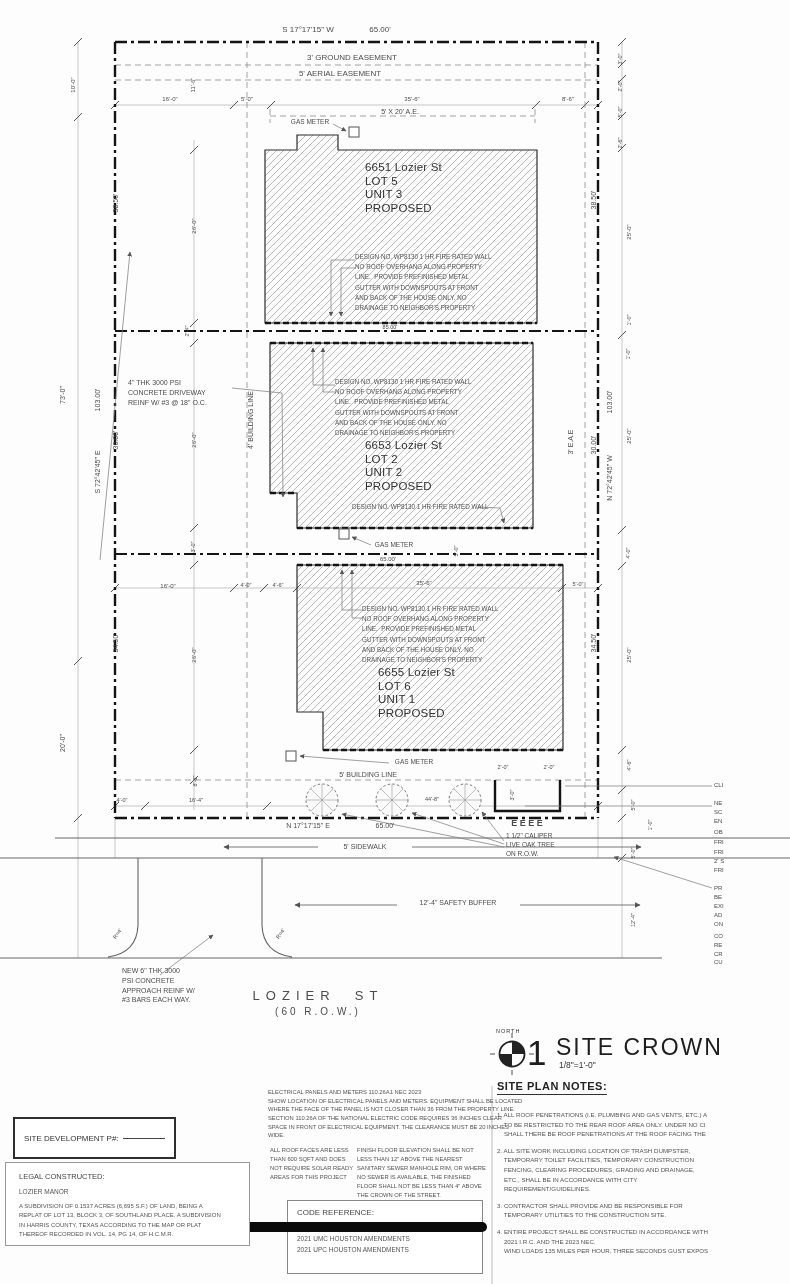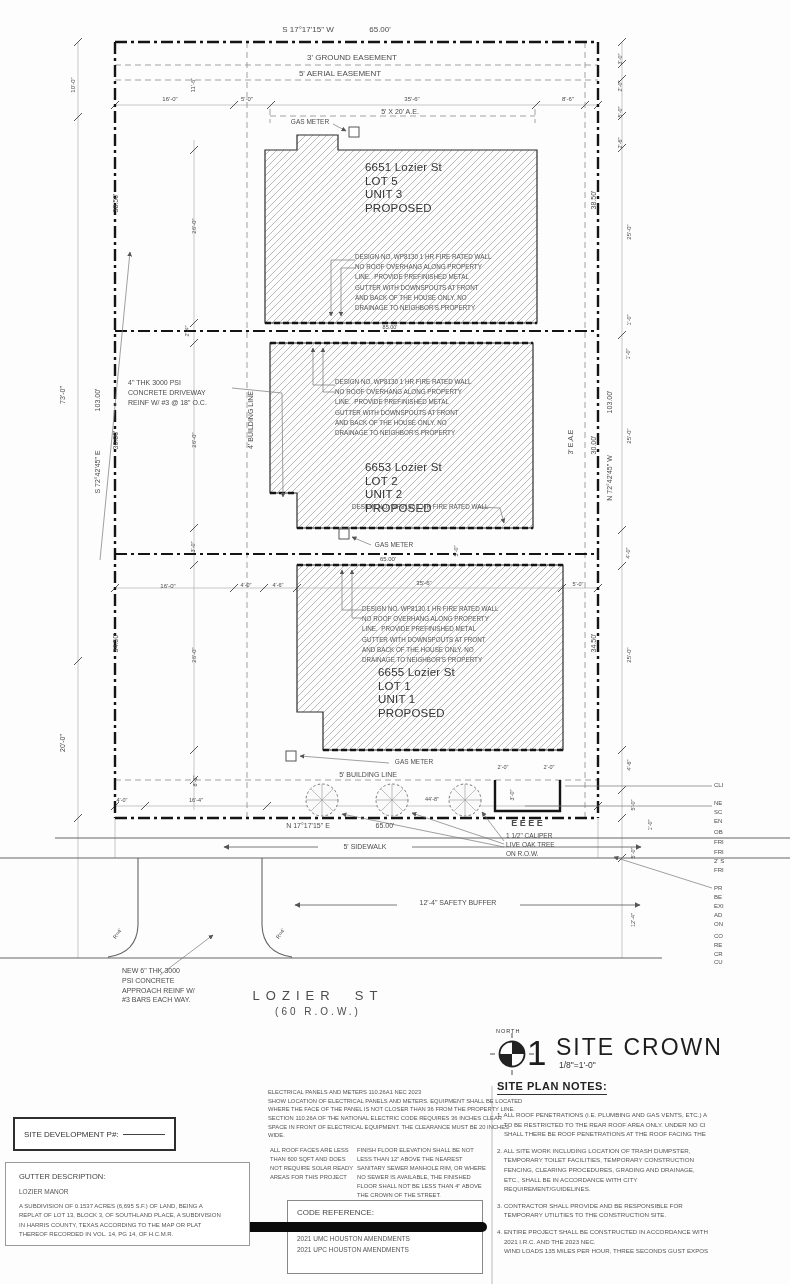--- a/index.html
+++ b/index.html
@@ -24,21 +24,21 @@
         padding-bottom:2px;letter-spacing:.5px;}
   .notes-list{position:absolute;left:497px;top:1110px;width:292px;}
   .note-item{font-size:6.2px;line-height:1.55;color:#555;white-space:pre;
         margin-bottom:7px;}
   .elec-note{position:absolute;left:268px;top:1088px;font-size:5.8px;
         line-height:1.5;color:#555;white-space:pre;}
   .solar-note{position:absolute;left:270px;top:1146px;font-size:5.8px;
         line-height:1.55;color:#555;white-space:pre;}
   .ffe-note{position:absolute;left:357px;top:1146px;font-size:5.8px;
         line-height:1.55;color:#555;white-space:pre;}
-  .sitedev-box{position:absolute;left:13px;top:1117px;width:163px;height:34px;
+  .sitedev-box{position:absolute;left:13px;top:1117px;width:163px;height:42px;
         border:2px solid #2e2e2e;display:flex;align-items:center;
         padding-left:9px;box-sizing:border-box;background:#fff;}
   .sitedev-box .lbl{font-size:8px;color:#333;}
   .sitedev-box .blank{display:inline-block;width:42px;height:1px;
         border-bottom:1px solid #444;margin-left:4px;}
   .legal-box{position:absolute;left:5px;top:1162px;width:245px;height:84px;
         border:1px solid #999;box-sizing:border-box;padding:9px 0 0 13px;
         background:#fff;}
   .legal-heading{font-size:7.5px;color:#444;margin-bottom:7px;}
   .legal-name{font-size:6.5px;color:#555;margin-bottom:7px;}
@@ -161,37 +161,37 @@
 GUTTER WITH DOWNSPOUTS AT FRONT
 AND BACK OF THE HOUSE ONLY. NO
 DRAINAGE TO NEIGHBOR'S PROPERTY</div>
 
 <div class="fire-note" style="left:335px;top:377px">DESIGN NO. WP8130 1 HR FIRE RATED WALL
 NO ROOF OVERHANG ALONG PROPERTY
 LINE.  PROVIDE PREFINISHED METAL
 GUTTER WITH DOWNSPOUTS AT FRONT
 AND BACK OF THE HOUSE ONLY. NO
 DRAINAGE TO NEIGHBOR'S PROPERTY</div>
-<div class="lot-block" style="left:365px;top:461px">
+<div class="lot-block" style="left:365px;top:439px">
   <div>6653 Lozier St</div>
   <div>LOT 2</div>
   <div>UNIT 2</div>
   <div>PROPOSED</div>
 </div>
 <div class="fire-note-single" style="left:352px;top:503px">DESIGN NO. WP8130 1 HR FIRE RATED WALL</div>
 
 <div class="fire-note" style="left:362px;top:604px">DESIGN NO. WP8130 1 HR FIRE RATED WALL
 NO ROOF OVERHANG ALONG PROPERTY
 LINE.  PROVIDE PREFINISHED METAL
 GUTTER WITH DOWNSPOUTS AT FRONT
 AND BACK OF THE HOUSE ONLY. NO
 DRAINAGE TO NEIGHBOR'S PROPERTY</div>
 <div class="lot-block" style="left:378px;top:666px">
   <div>6655 Lozier St</div>
-  <div>LOT 1</div>
+  <div>LOT 6</div>
   <div>UNIT 1</div>
   <div>PROPOSED</div>
 </div>
 
 <div id="anno-layer">
     <div class="anno" style="font-size: 8px; left: 308px; top: 30px; transform: translate(-50%, -50%);">S 17°17'15" W</div>
     <div class="anno" style="font-size: 8px; left: 380px; top: 30px; transform: translate(-50%, -50%);">65.00'</div>
     <div class="anno" style="font-size: 8px; left: 352px; top: 58px; transform: translate(-50%, -50%);">3' GROUND EASEMENT</div>
     <div class="anno" style="font-size: 8px; left: 340px; top: 74px; transform: translate(-50%, -50%);">5' AERIAL EASEMENT</div>
     <div class="anno" style="font-size: 6px; left: 170px; top: 99px; transform: translate(-50%, -50%);">16'-0"</div>
@@ -336,19 +336,19 @@
 <div class="code-item" style="top:1222px">2021 IRC HOUSTON AMENDMENTS</div>
 <div class="code-item" style="top:1235px">2021 UMC HOUSTON AMENDMENTS</div>
 <div class="code-item" style="top:1246px">2021 UPC HOUSTON AMENDMENTS</div>
 <div class="redaction-bar"></div>
 
 <div class="sitedev-box">
   <span class="lbl">SITE DEVELOPMENT P#:</span>
   <span class="blank"></span>
 </div>
 <div class="legal-box">
-  <div class="legal-heading">GUTTER DESCRIPTION:</div>
+  <div class="legal-heading">LEGAL CONSTRUCTED:</div>
   <div class="legal-name">LOZIER MANOR</div>
   <div class="legal-text">A SUBDIVISION OF 0.1537 ACRES (6,695 S.F.) OF LAND, BEING A
 REPLAT OF LOT 13, BLOCK 3, OF SOUTHLAND PLACE, A SUBDIVISION
 IN HARRIS COUNTY, TEXAS ACCORDING TO THE MAP OR PLAT
 THEREOF RECORDED IN VOL. 14, PG 14, OF H.C.M.R.</div>
 </div>
 
 </body></html>

